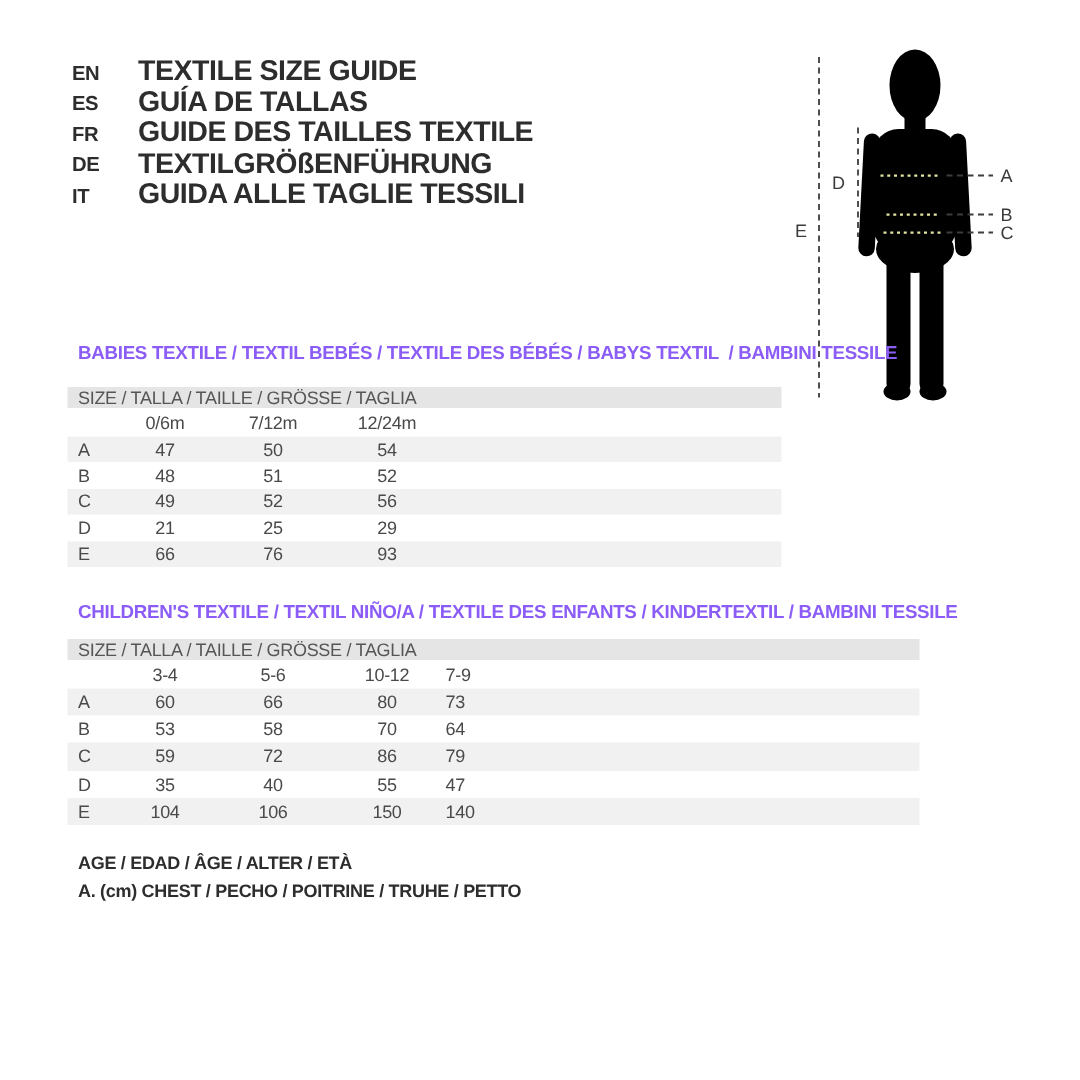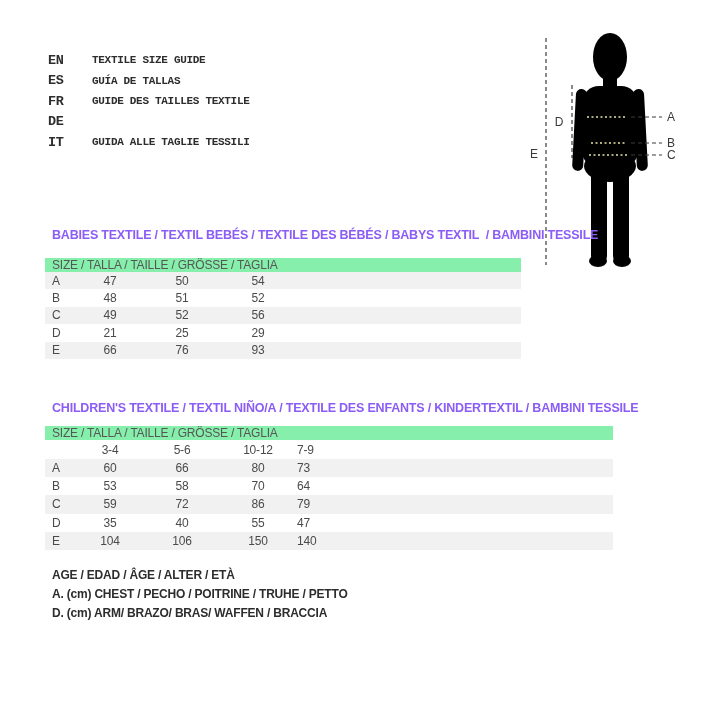--- a/index.html
+++ b/index.html
@@ -1,38 +1,38 @@
 <!DOCTYPE html>
 <html><head>
 <meta charset="utf-8">
 <style>
   html,body{margin:0;padding:0;background:#ffffff;}
   body{font-family:"Liberation Sans",sans-serif;-webkit-font-smoothing:antialiased;}
   #canvas{position:relative;width:720px;height:720px;background:#ffffff;overflow:hidden;}
 
   
-  .lang-block{position:absolute;left:48px;top:50px;font-family:Liberation Mono, monospace;}
+  .lang-block{position:absolute;left:48px;top:38px;}
   .lang-row{display:flex;height:20.5px;align-items:center;}
   .lang-code{width:44px;font-size:13.5px;font-weight:700;color:#2d2d2d;letter-spacing:-0.3px;}
-  .lang-label{font-size:11px;font-weight:700;color:#2d2d2d;letter-spacing:-0.3px;white-space:pre;}
+  .lang-label{font-size:19px;font-weight:700;color:#2d2d2d;letter-spacing:-0.3px;white-space:pre;}
 
   
   .figure-svg{position:absolute;left:515px;top:25px;}
   .fig-label{font-family:"Liberation Sans",sans-serif;font-size:12px;fill:#3a3a3a;}
 
   
   .section-title{position:absolute;left:52px;font-size:12.5px;font-weight:700;color:#8b5cf6;letter-spacing:-0.2px;white-space:pre;}
   #babies-title{top:228px;}
   #children-title{top:401px;}
 
   
   .size-table{position:absolute;left:45px;}
   #babies-table{top:258px;width:476px;}
   #children-table{top:426px;width:568px;}
-  .size-bar{height:14px;background:#86efac;display:flex;align-items:center;}
+  .size-bar{height:14px;background:#e5e5e5;display:flex;align-items:center;}
   .size-bar span{font-size:12px;color:#565656;padding-left:7px;letter-spacing:-0.2px;white-space:pre;}
   .t-row{display:flex;align-items:center;}
   .head-row{height:19px;}
   #babies-table .body-row{height:17.4px;}
   #children-table .body-row{height:18.2px;}
   .stripe{background:#f1f1f1;}
   .c{font-size:12px;color:#4a4a4a;letter-spacing:-0.2px;box-sizing:border-box;}
   .lbl{width:30px;padding-left:7px;text-align:left;}
   .v1{width:70px;text-align:center;}
   .v2{width:74px;text-align:center;}
@@ -56,20 +56,21 @@
     <div class="lang-row">
       <span class="lang-code">ES</span>
       <span class="lang-label">GUÍA DE TALLAS</span>
     </div>
     <div class="lang-row">
       <span class="lang-code">FR</span>
       <span class="lang-label">GUIDE DES TAILLES TEXTILE</span>
     </div>
     <div class="lang-row">
       <span class="lang-code">DE</span>
+      <span class="lang-label">TEXTILGRÖßENFÜHRUNG</span>
     </div>
     <div class="lang-row">
       <span class="lang-code">IT</span>
       <span class="lang-label">GUIDA ALLE TAGLIE TESSILI</span>
     </div>
   </div>
 
   <svg class="figure-svg" width="185" height="250" viewBox="0 0 185 250">
 
     <line x1="31" y1="13" x2="31" y2="240" stroke="#3c3c3c" stroke-width="1.2" stroke-dasharray="4,3"></line>
@@ -104,20 +105,26 @@
     <text class="fig-label" x="44" y="101" text-anchor="middle">D</text>
     <text class="fig-label" x="19" y="133" text-anchor="middle">E</text>
   </svg>
 
   <div id="babies-title" class="section-title">BABIES TEXTILE / TEXTIL BEBÉS / TEXTILE DES BÉBÉS / BABYS TEXTIL  / BAMBINI TESSILE</div>
 
   <div id="babies-table" class="size-table">
     <div class="size-bar">
       <span>SIZE / TALLA / TAILLE / GRÖSSE / TAGLIA</span>
     </div>
+    <div class="t-row head-row">
+      <span class="c lbl"></span>
+      <span class="c v1">0/6m</span>
+      <span class="c v2">7/12m</span>
+      <span class="c v3">12/24m</span>
+    </div>
     <div class="t-row body-row stripe">
       <span class="c lbl">A</span>
       <span class="c v1">47</span>
       <span class="c v2">50</span>
       <span class="c v3">54</span>
     </div>
     <div class="t-row body-row">
       <span class="c lbl">B</span>
       <span class="c v1">48</span>
       <span class="c v2">51</span>
@@ -189,16 +196,15 @@
       <span class="c v1">104</span>
       <span class="c v2">106</span>
       <span class="c v3">150</span>
       <span class="c v4">140</span>
     </div>
   </div>
 
   <div class="legend-block">
     <div class="legend-line">AGE / EDAD / ÂGE / ALTER / ETÀ</div>
     <div class="legend-line">A. (cm) CHEST / PECHO / POITRINE / TRUHE / PETTO</div>
-    <div class="legend-line">D. (cm) ARM/ BRAZO/ BRAS/ WAFFEN / BRACCIA</div>
   </div>
 
 </div>
 
 </body></html>

